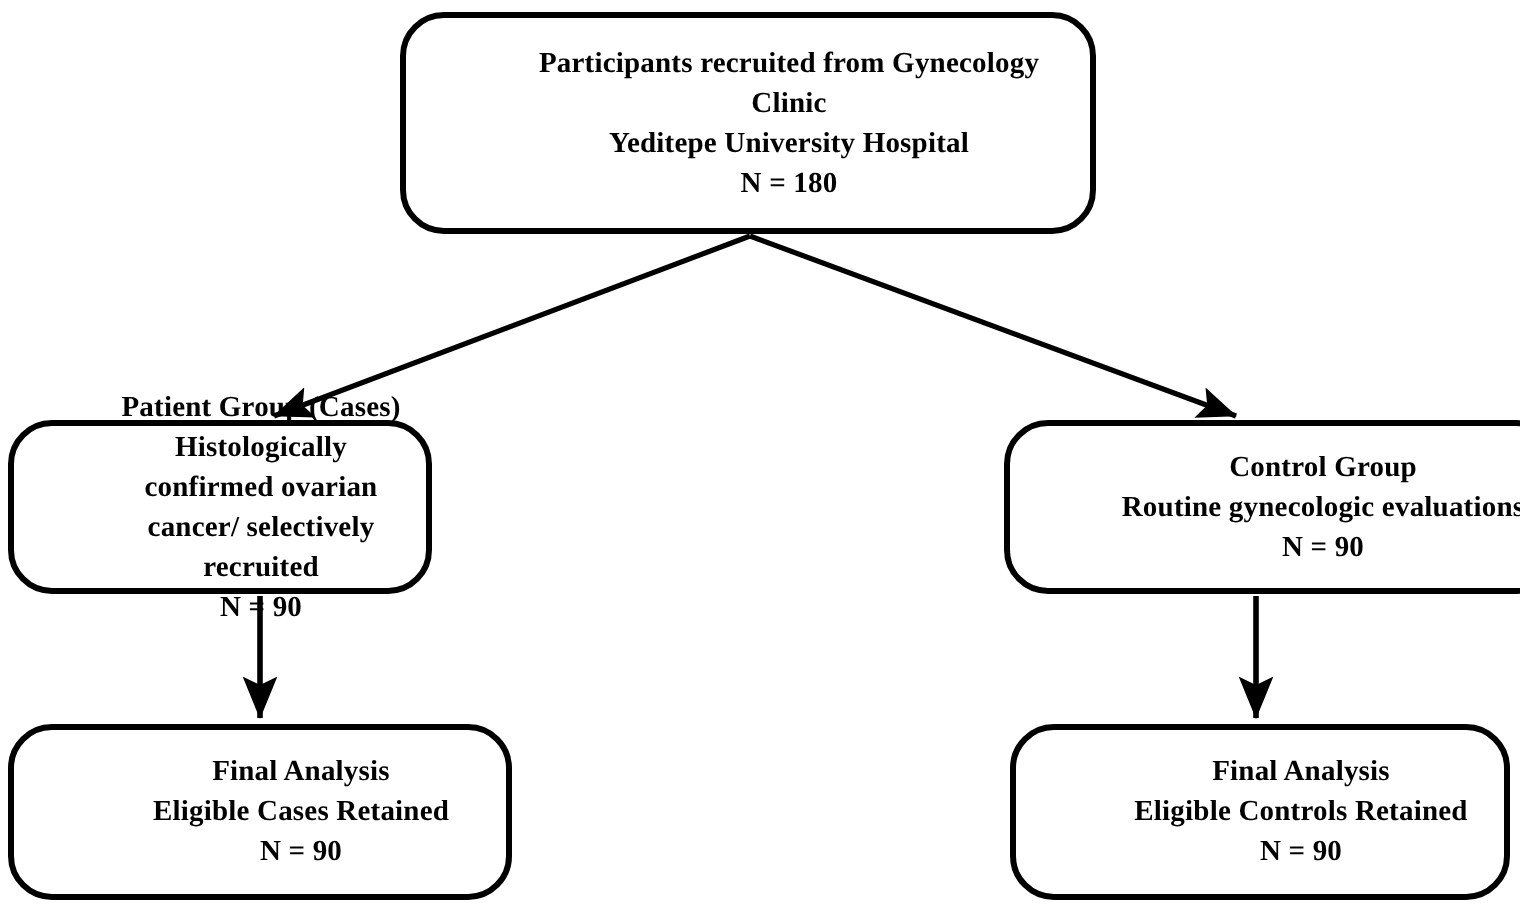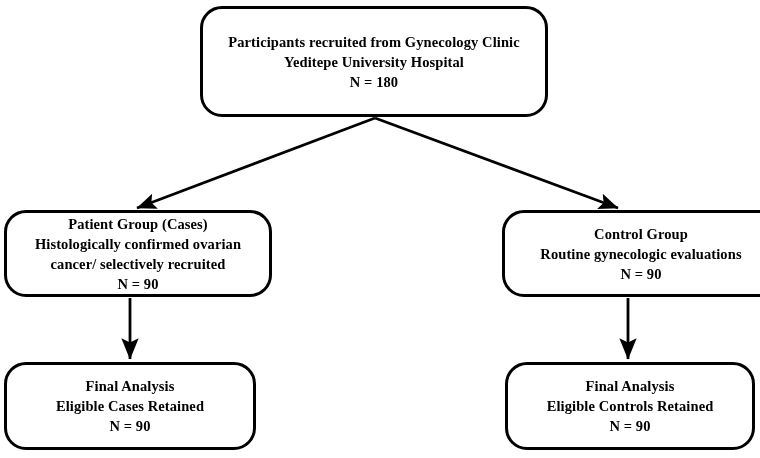--- a/index.html
+++ b/index.html
@@ -29,20 +29,21 @@
     position: absolute;
     box-sizing: border-box;
     border: 3px solid #000000;
     border-radius: 22px;
     background: #ffffff;
     display: flex;
     align-items: center;
     justify-content: center;
     text-align: center;
     z-index: 2;
+    padding-left: 41px;
   }
   .node-text {
     font-family: "Liberation Serif", "DejaVu Serif", serif;
     font-weight: bold;
     font-size: 14.5px;
     line-height: 1.38;
     color: #000000;
     white-space: pre-line;
     padding: 0 10px;
     letter-spacing: 0.1px;
@@ -50,21 +51,21 @@
   
   #node-recruitment {
     left: 200px;
     top: 6px;
     width: 348px;
     height: 111px;
   }
   #node-patient-group {
     left: 4px;
     top: 210px;
-    width: 268px;
+    width: 212px;
     height: 87px;
   }
   #node-control-group {
     left: 502px;
     top: 210px;
     width: 278px;
     height: 87px;
   }
   #node-final-cases {
     left: 4px;

